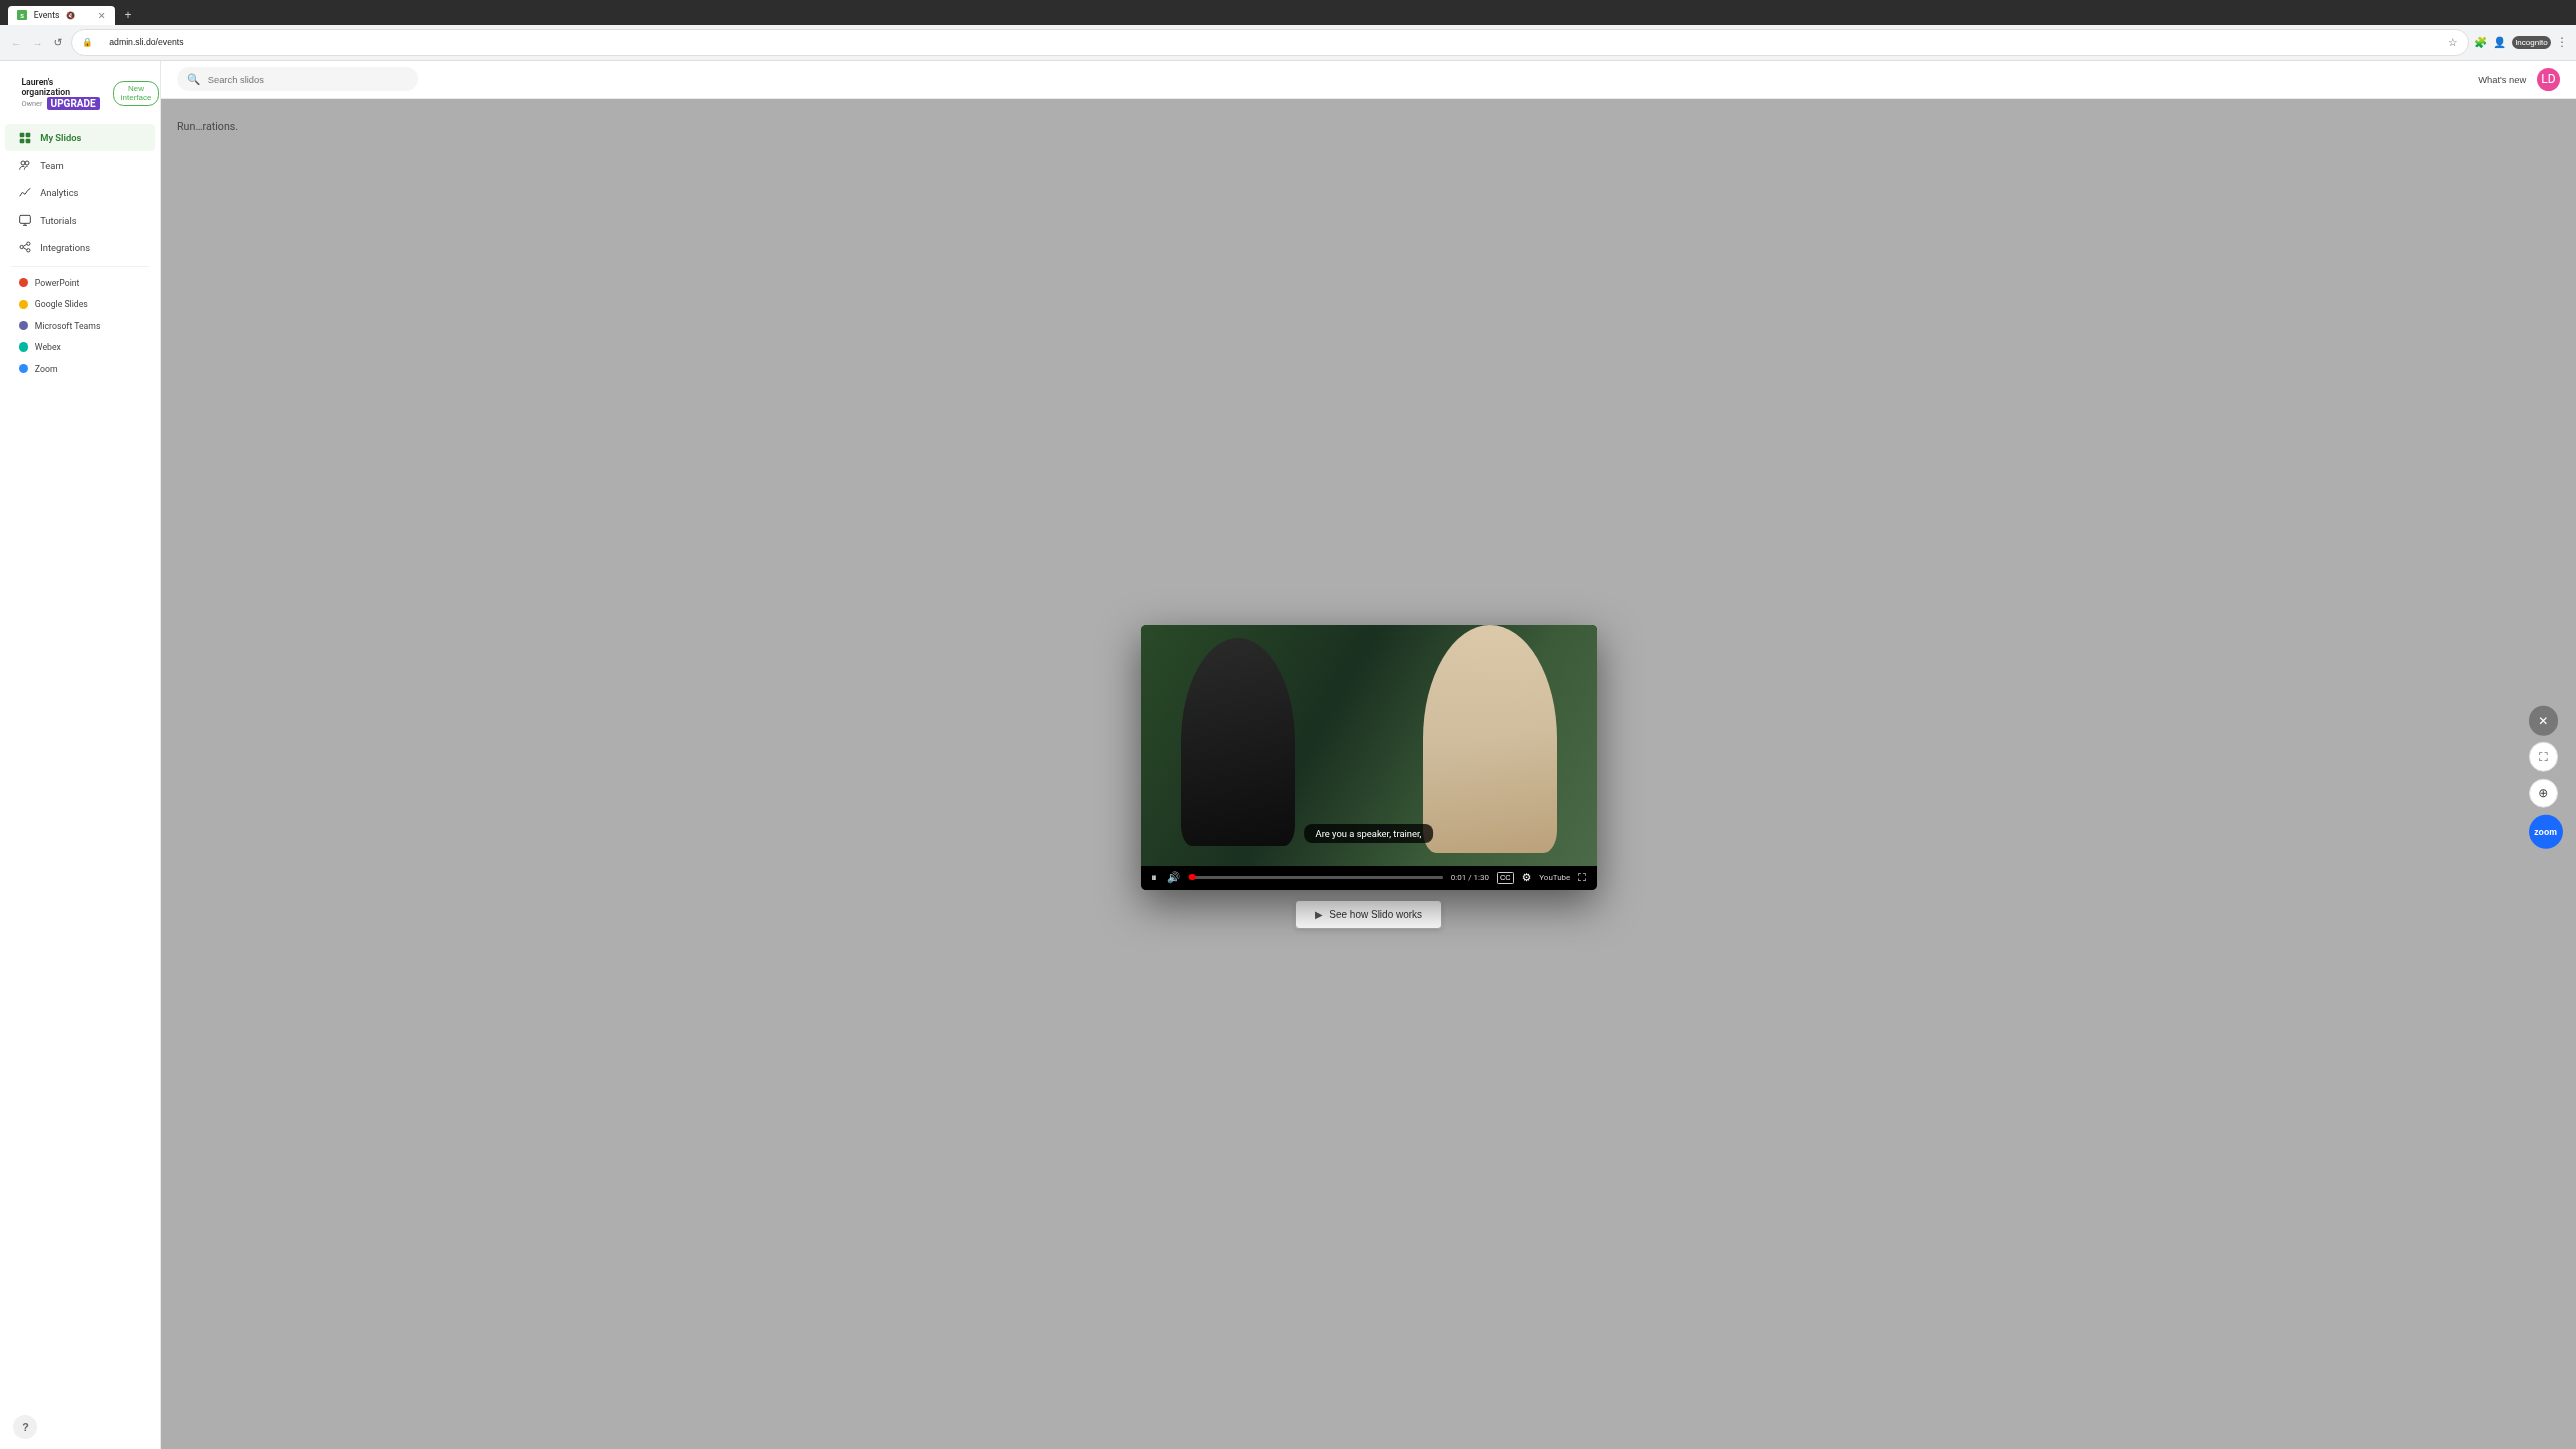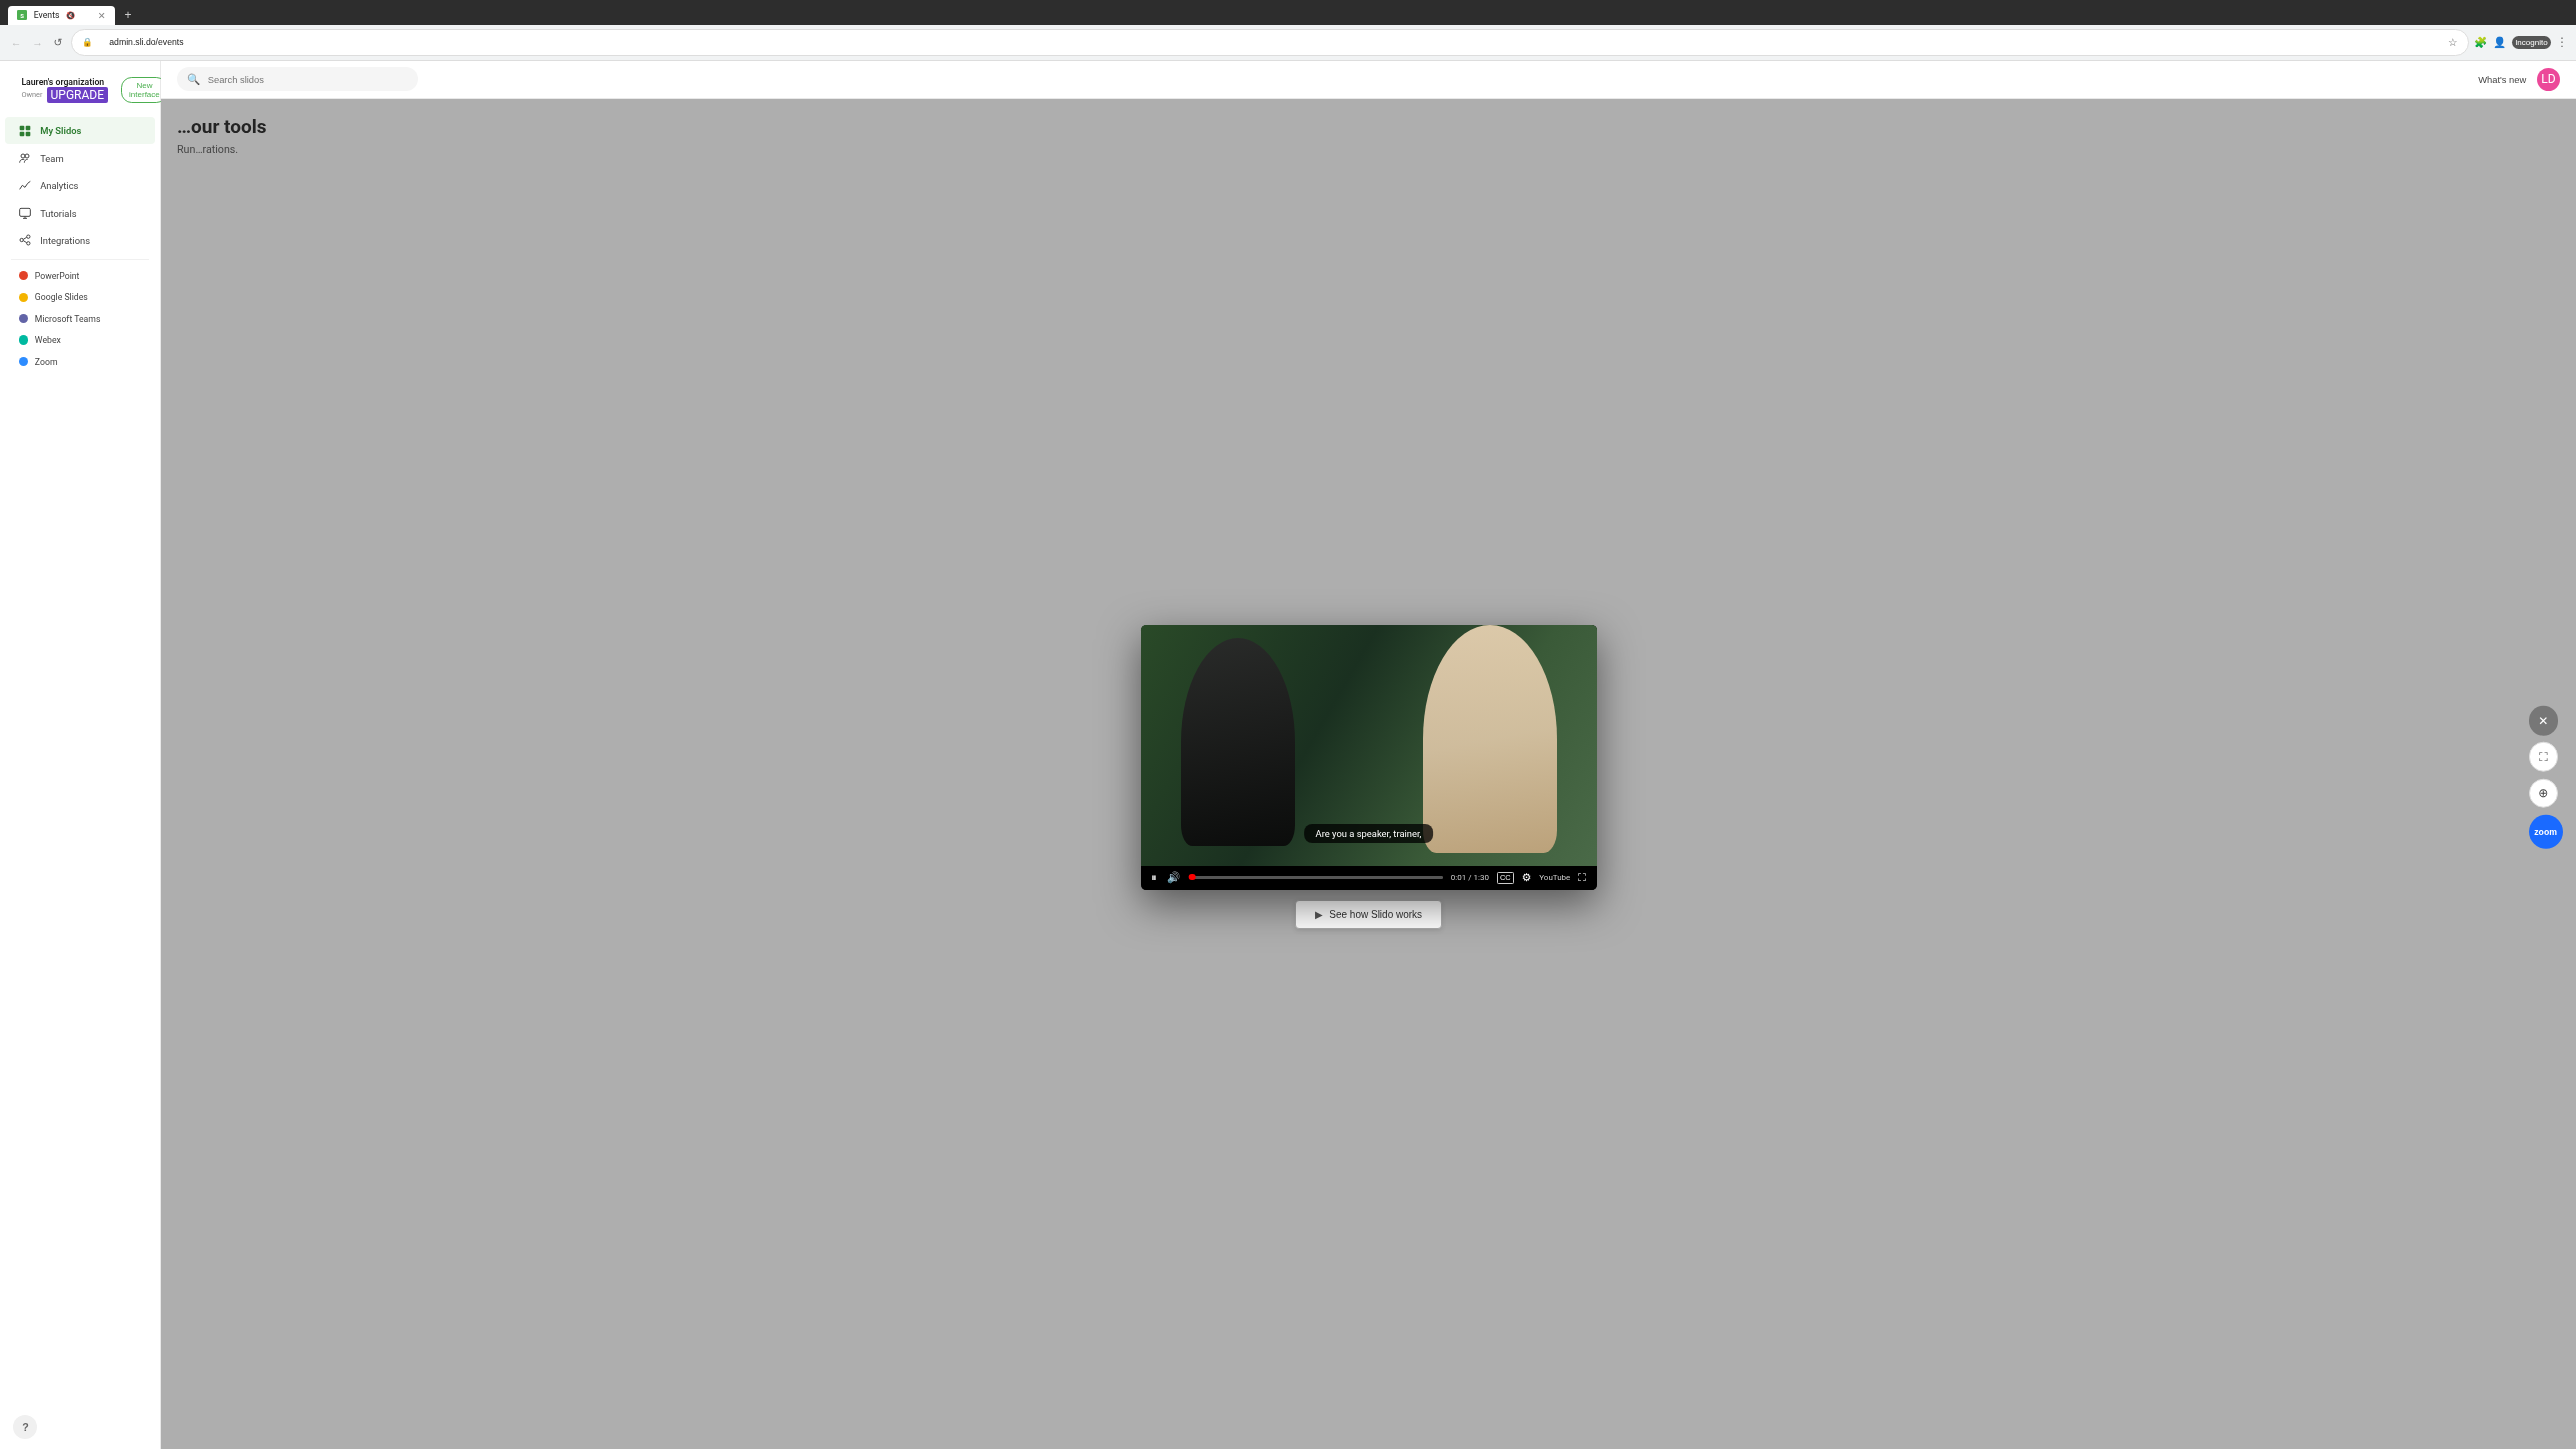--- a/index.html
+++ b/index.html
@@ -23,21 +23,21 @@
     
     .app { display: flex; height: calc(100vh - 54px); background: #fff; }
 
     
     .sidebar { width: 161px; background: #fff; border-right: 0.7px solid #e8e8e8; display: flex; flex-direction: column; padding: 10.7px 0; flex-shrink: 0; }
     .sidebar-logo { display: flex; align-items: center; gap: 8px; padding: 5.4px 13.4px 13.4px; }
     .slido-logo { width: 24px; height: 24px; }
     .org-info { display: flex; flex-direction: column; }
     .org-name { font-size: 8.7px; font-weight: 600; color: #222; }
     .org-role { font-size: 7.4px; color: #888; display: flex; align-items: center; gap: 4px; }
-    .upgrade-badge { background: #6c3fc5; color: white; font-size: 12px; font-weight: 400; padding: 1.3px 4px; border-radius: 2px; }
+    .upgrade-badge { background: #6c3fc5; color: white; font-size: 10px; font-weight: 700; padding: 1.3px 4px; border-radius: 2px; }
     .new-interface-btn { background: none; border: 0.7px solid #4caf50; color: #4caf50; border-radius: 10.7px; padding: 2.7px 6.7px; font-size: 8px; cursor: pointer; margin-left: 5.4px; }
 
     .sidebar-nav { flex: 1; }
     .nav-item { display: flex; align-items: center; gap: 8px; padding: 6.7px 13.4px; cursor: pointer; color: #444; font-size: 9.4px; border-radius: 4px; margin: 0.7px 5.4px; }
     .nav-item.active { background: #f0f8f0; color: #2e7d32; font-weight: 600; }
     .nav-icon { width: 13.4px; height: 13.4px; display: flex; align-items: center; justify-content: center; flex-shrink: 0; }
     .nav-separator { height: 0.7px; background: #f0f0f0; margin: 5.4px 10.7px; }
 
     .integration-item { display: flex; align-items: center; gap: 6.7px; padding: 5.4px 13.4px; cursor: pointer; color: #444; font-size: 8.7px; margin: 0.7px 5.4px; border-radius: 4px; }
     .int-dot { width: 9.4px; height: 9.4px; border-radius: 50%; flex-shrink: 0; }
@@ -238,21 +238,20 @@
       </div>
       <div class="header-actions">
         <button class="whats-new-btn">What's new</button>
         <div class="avatar">LD</div>
       </div>
     </div>
 
     <div class="main-content">
 
       <div class="bg-content">
-        <h2>…<span>our tools</span></h2>
         <p>Run…<span>rations.</span></p>
       </div>
 
       <div class="overlay-backdrop">
 
         <div class="video-container">
 
 
           <div class="video-frame">
             <div class="people-bg"></div>

